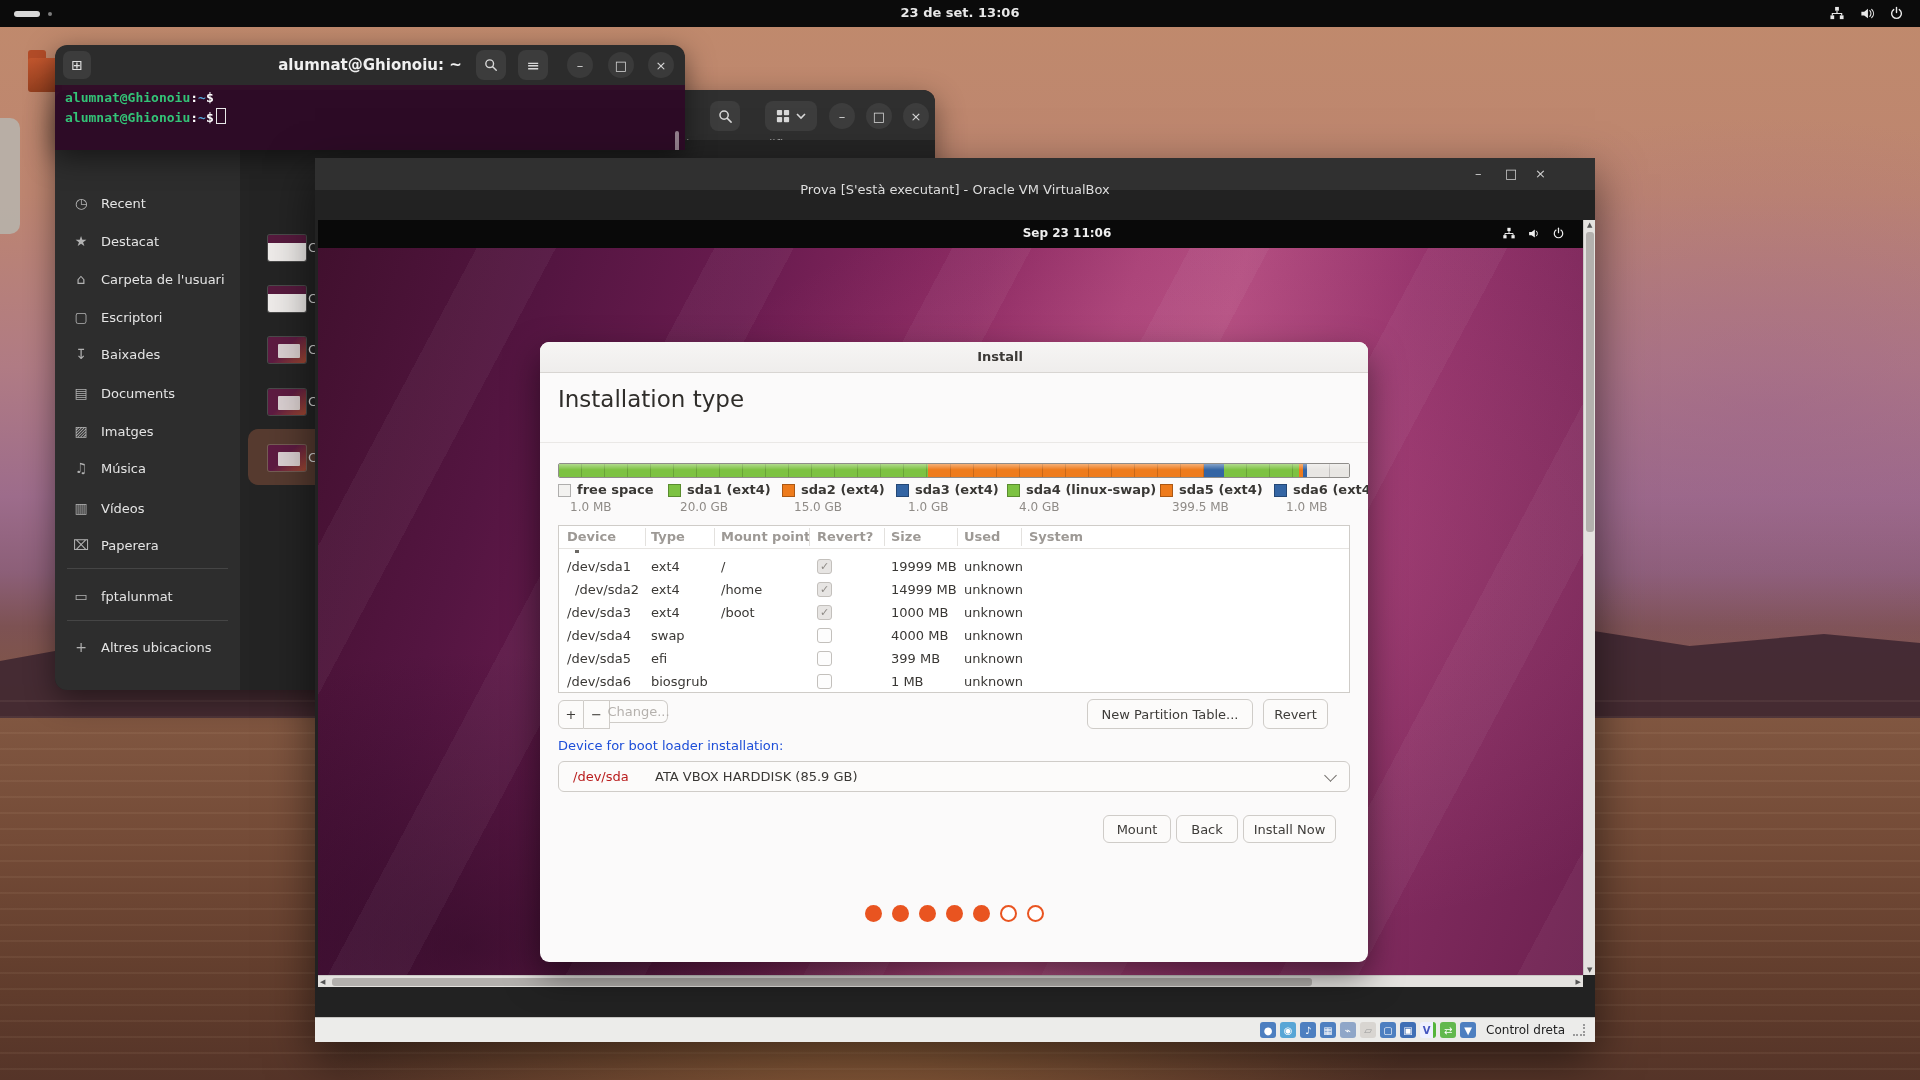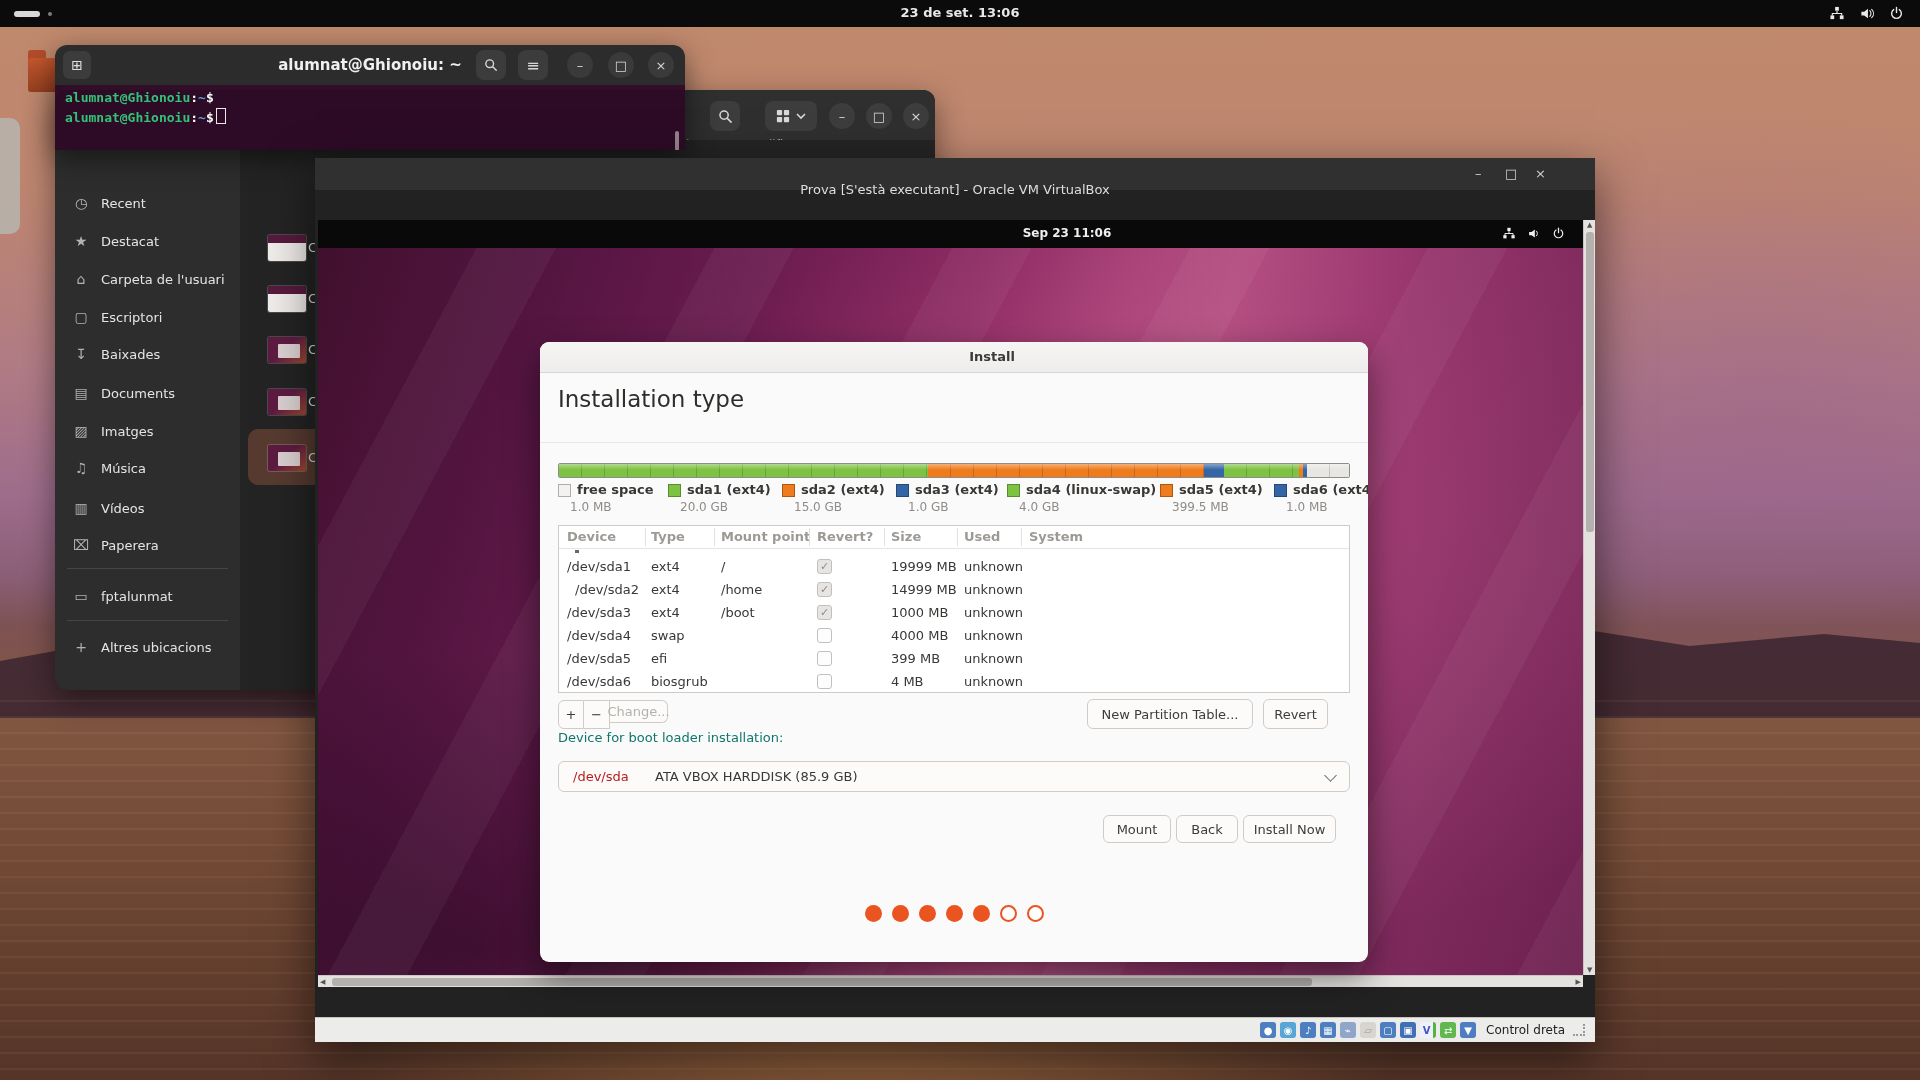--- a/index.html
+++ b/index.html
@@ -99,21 +99,21 @@
   .i-disp{background:#4d7fc0;} .i-win{background:#3f6fb5;}
   .i-rec{background:#eef0ff;color:#4455c0;border-right:3px solid #55b53a;box-sizing:border-box;font-weight:bold;}
   .i-feat{background:#62b84e;} .i-mouse{background:#4d7fc0;}
   .host-key{font-size:12px;color:#222;margin-left:6px;}
   .grip{width:10px;height:10px;margin-left:4px;border-right:2px dotted #9a9a9a;border-bottom:2px dotted #9a9a9a;}
 
   
   .dialog{left:540px;top:342px;width:828px;height:620px;background:#fbfafa;border-radius:9px;overflow:hidden;
           box-shadow:0 14px 34px rgba(0,0,0,.5);color:#3a3835;font-size:13px;}
   .dlg-titlebar{left:0;top:0;width:904px;height:30px;background:linear-gradient(180deg,#f6f5f4,#efedec);
-                border-bottom:1px solid #d8d5d2;}
+                border-bottom:1px solid #d8d5d2;padding-left:16px;}
   .dlg-title{left:50%;top:7px;transform:translateX(-50%);font-weight:bold;color:#3c3a37;}
   .dlg-close{right:9px;top:5px;width:20px;height:20px;border-radius:50%;background:#e3e1df;color:#555;
              display:flex;align-items:center;justify-content:center;font-size:12px;}
   .dlg-heading{left:18px;top:44px;font-size:23px;color:#2f2d2a;}
   .dlg-sep{left:0;top:100px;width:828px;height:1px;background:#eae8e6;}
 
   .pbar{left:18px;top:121px;width:792px;height:15px;border:1px solid #8f8d8a;border-radius:2px;overflow:hidden;
         display:flex;box-sizing:border-box;background:#e8e6e3;}
   .pbar .seg{height:100%;background-image:linear-gradient(180deg,rgba(255,255,255,.40),rgba(255,255,255,0) 45%),
              repeating-linear-gradient(90deg, transparent 0 22px, rgba(0,0,0,.16) 22px 23px);}
@@ -134,21 +134,21 @@
       font-size:11px;color:#8e8a86;}
   .cb.on{background:#e7e5e3;}
 
   .btn{position:absolute;background:#fcfbfa;border:1px solid #cfccc8;box-sizing:border-box;color:#3e3c39;
        display:flex;align-items:center;justify-content:center;font-size:13px;}
   .grp-l{border-radius:6px 0 0 6px;} .grp-r{border-radius:0 6px 6px 0;border-left:none;}
   .grp-m{border-left:none;}
   .btn-disabled{color:#b5b1ad;}
   .rbtn{border-radius:6px;}
 
-  .boot-label{left:18px;top:388px;color:#0f766e;}
+  .boot-label{left:18px;top:396px;color:#1d4ed8;}
   .boot-select{left:18px;top:419px;width:792px;height:31px;background:#fcfbfa;border:1px solid #cfccc8;
                border-radius:6px;box-sizing:border-box;}
   .boot-dev{position:absolute;left:14px;top:7px;color:#b91c1c;}
   .boot-desc{position:absolute;left:96px;top:7px;color:#3a3835;}
   .chev{position:absolute;width:8px;height:8px;border-right:1.6px solid #6f6c68;border-bottom:1.6px solid #6f6c68;
         transform:rotate(45deg);}
   .dots{left:0;top:563px;width:828px;display:flex;justify-content:center;gap:10px;}
   .dot{width:17px;height:17px;border-radius:50%;}
   .dot-fill{background:#E95420;}
   .dot-empty{background:#fff;border:2px solid #E95420;box-sizing:border-box;}
@@ -477,21 +477,21 @@
         <span class="pt-c" style="left:8px">/dev/sda5</span>
           <span class="pt-c" style="left:92px">efi</span>
           <span class="cb"></span>
           <span class="pt-c" style="left:332px">399 MB</span>
           <span class="pt-c" style="left:405px">unknown</span>
       </div>
       <div class="pt-row" style="top:145px">
         <span class="pt-c" style="left:8px">/dev/sda6</span>
           <span class="pt-c" style="left:92px">biosgrub</span>
           <span class="cb"></span>
-          <span class="pt-c" style="left:332px">4 MB</span>
+          <span class="pt-c" style="left:332px">1 MB</span>
           <span class="pt-c" style="left:405px">unknown</span>
       </div>
     </div>
 
     <div class="btn grp-l" style="left:18px;top:358px;width:26px;height:29px">+</div>
     <div class="btn grp-m" style="left:44px;top:358px;width:26px;height:29px">−</div>
     <div class="btn grp-r btn-disabled" style="left:70px;top:358px;width:58px;height:23px">Change...</div>
     <div class="btn rbtn" style="left:547px;top:357px;width:166px;height:30px">New Partition Table...</div>
     <div class="btn rbtn" style="left:723px;top:357px;width:65px;height:30px">Revert</div>
 

